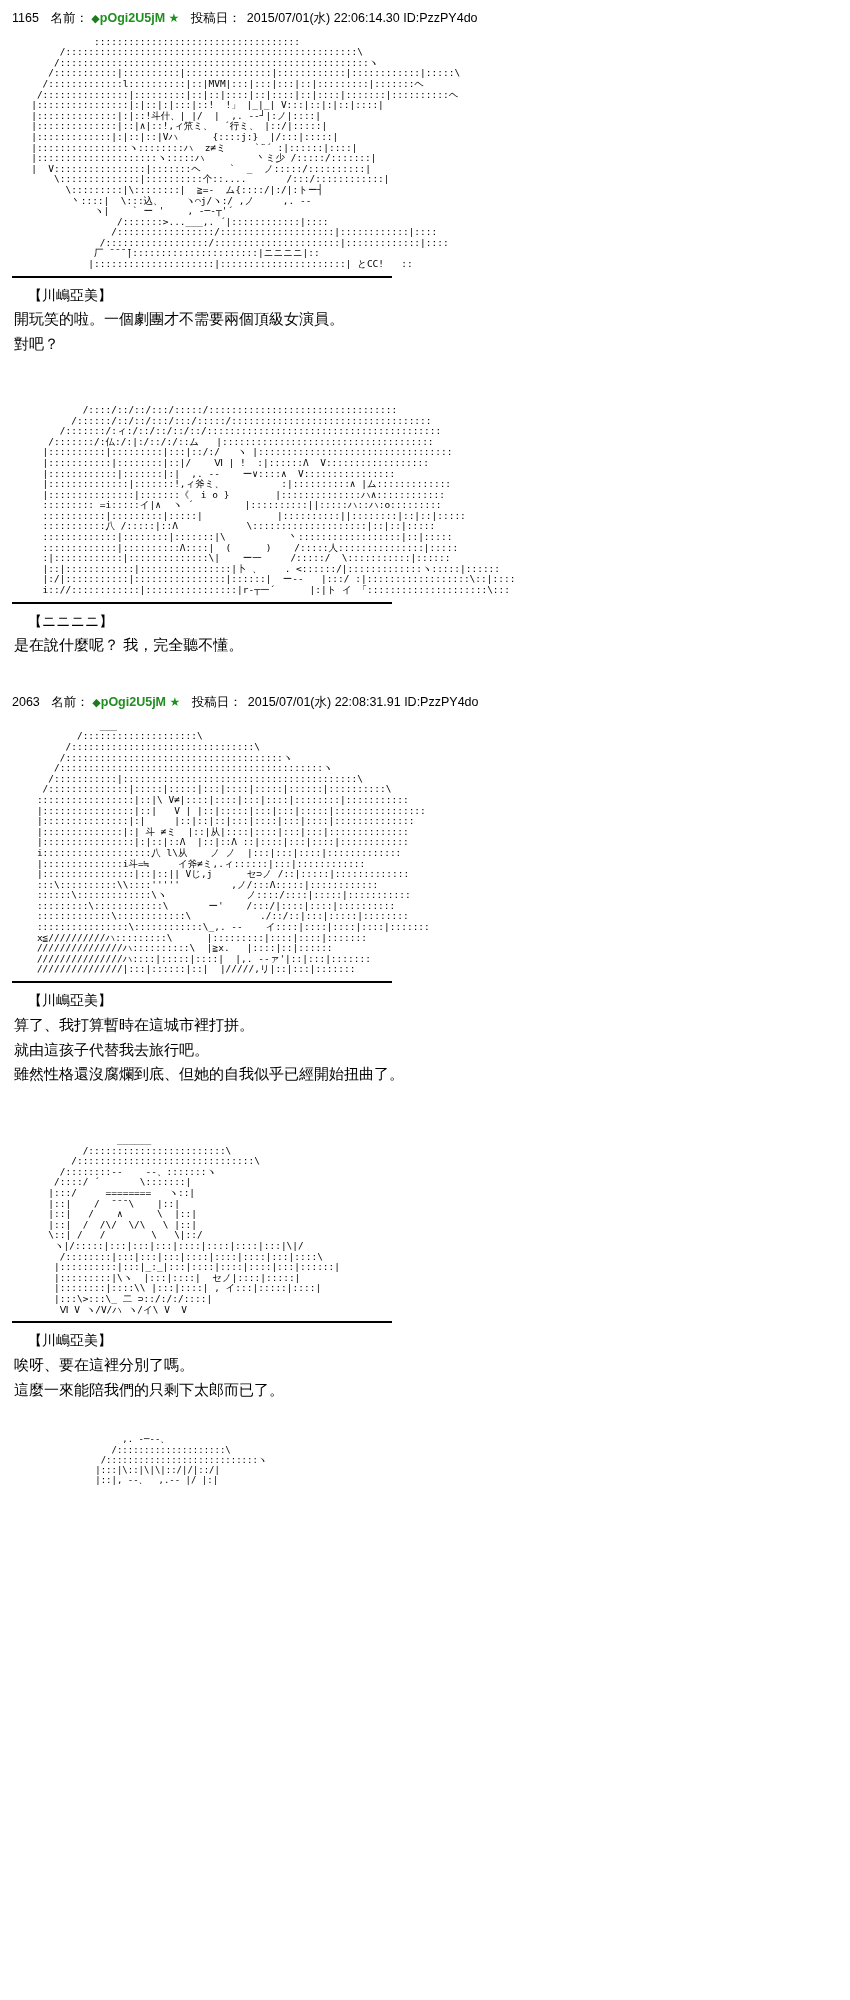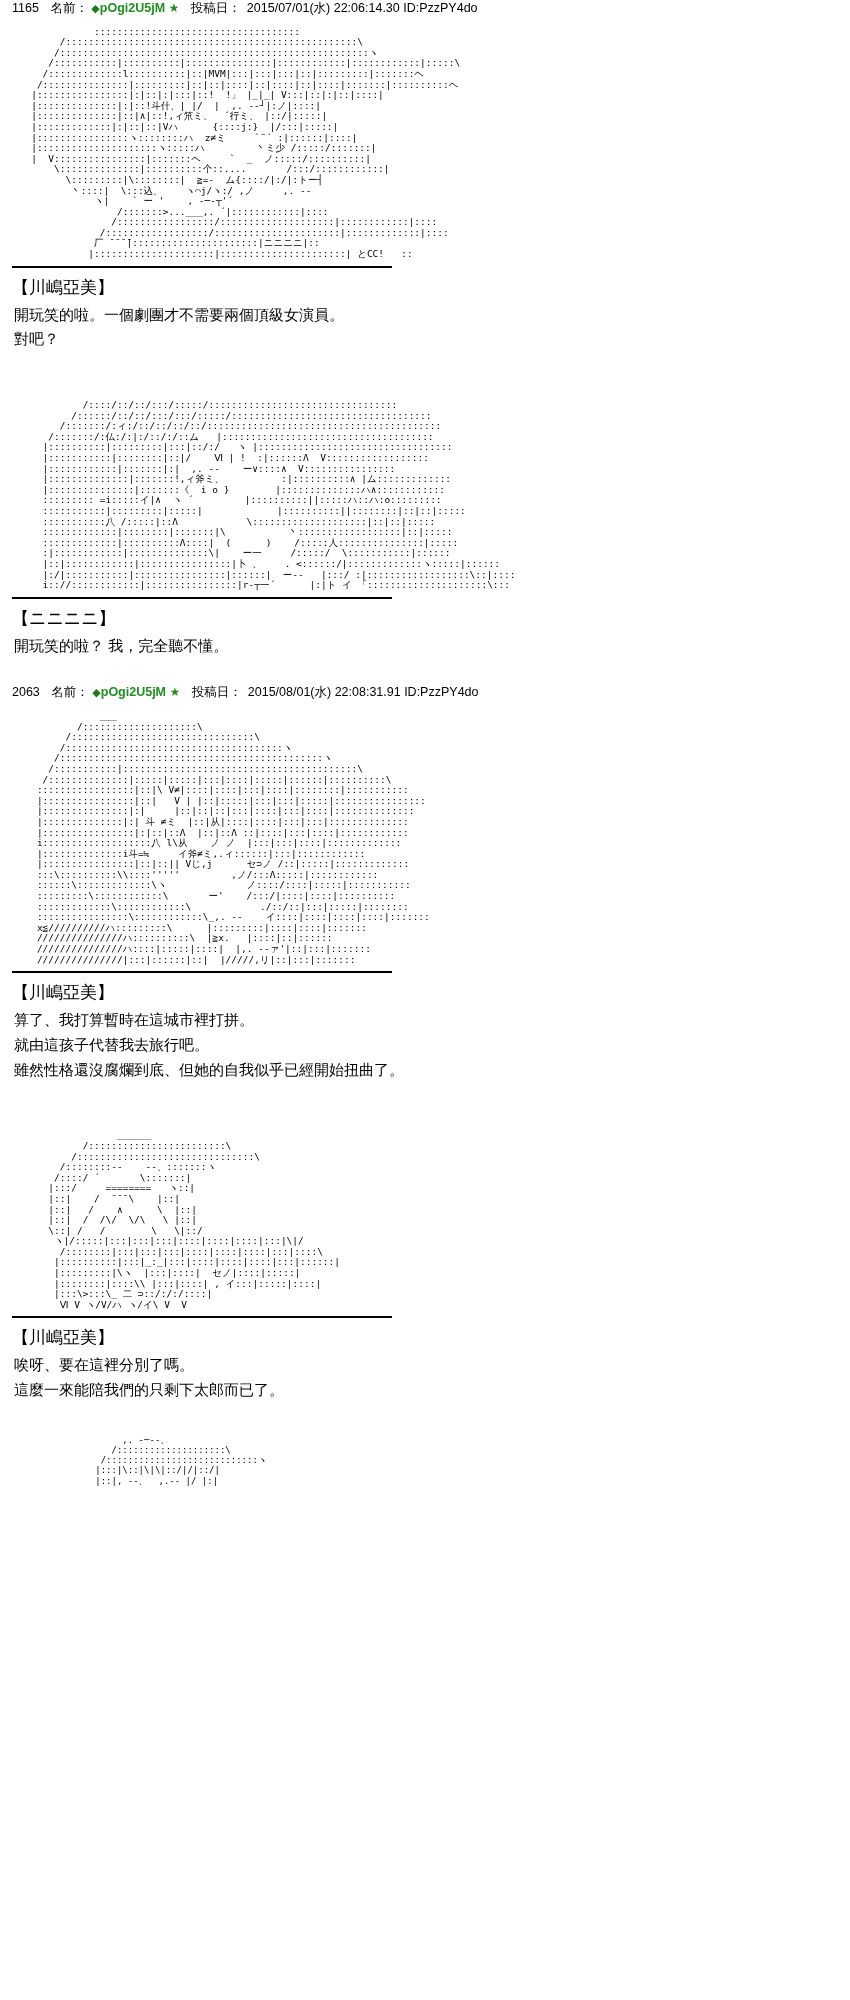--- a/index.html
+++ b/index.html
@@ -7,21 +7,21 @@
     width:850px;
     background:#ffffff;
     font-family:"Liberation Sans", sans-serif;
     color:#000000;
   }
   .page{width:850px;padding:0;margin:0;position:relative;}
 
   .post{padding:0 0 0 0;}
   .post-header{
     font-size:12.5px;
-    padding:0 0 4px 12px;
+    padding:10px 0 4px 12px;
     white-space:nowrap;
     line-height:1.3;
   }
   .post-header .num{color:#000;}
   .post-header .label{color:#000;margin-left:8px;}
   .post-header .diamond{color:#1f7a1f;font-size:11px;}
   .post-header .name{color:#1f8f1f;font-weight:bold;}
   .post-header .star{color:#1f8f1f;font-size:12px;}
   .post-header .date{color:#000;margin-left:6px;}
 
@@ -42,21 +42,21 @@
     border-top:2px solid #000;
     margin:4px 10px 6px 12px;
     width:380px;
   }
   .speech{
     font-size:15px;
     line-height:1.65;
     padding:0 0 8px 14px;
     white-space:pre-line;
   }
-  .speaker{font-size:17px;padding-left:12px;line-height:1.7;}
+  .speaker{font-size:14px;padding-left:28px;line-height:1.7;}
 
   .spacer-lg{height:34px;}
   .spacer-md{height:18px;}
 </style>
 </head>
 <body>
 
 <div class="page">
 
   <div class="post">
@@ -110,32 +110,32 @@
      :::::::::::|:::::::::|:::::|             |::::::::::||::::::::|::|::|:::::
      :::::::::::八 /:::::|::Λ            \::::::::::::::::::::|::|::|:::::
      :::::::::::::|::::::::|:::::::|\           丶::::::::::::::::::|::|:::::
      :::::::::::::|::::::::::Λ::::|  (      )    /:::::人:::::::::::::::|:::::
      :|::::::::::::|::::::::::::::\|    ー一     /:::::/  \:::::::::::|::::::
      |::|::::::::::::|::::::::::::::::|卜 、    . &lt;::::::/|:::::::::::::ヽ:::::|::::::
      |:/|:::::::::::|::::::::::::::::|::::::|  ー-‐   |:::/ :|::::::::::::::::::\::|::::
      i:://::::::::::::|::::::::::::::::|r-┬一´      |:|ト イ 「:::::::::::::::::::::\:::</div>
     <hr class="hr">
     <div class="speaker">【ニニニニ】</div>
-    <div class="speech"> 開玩笑的啦？ 我，完全聽不懂。</div>
+    <div class="speech"> 是在說什麼呢？ 我，完全聽不懂。</div>
   </div>
 
   <div class="spacer-md"></div>
 
   <div class="post">
     <div class="post-header">
       <span class="num">2063</span>
       <span class="label">名前：</span>
       <span class="diamond">◆</span><span class="name">pOgi2U5jM</span>
       <span class="star">★</span>
-      <span class="label">投稿日：</span><span class="date">2015/08/01(水) 22:08:31.91 ID:PzzPY4do</span>
+      <span class="label">投稿日：</span><span class="date">2015/07/01(水) 22:08:31.91 ID:PzzPY4do</span>
     </div>
 
     <div class="aa">               ___
            /::::::::::::::::::::\
          /::::::::::::::::::::::::::::::::\
         /::::::::::::::::::::::::::::::::::::::ヽ
        /::::::::::::::::::::::::::::::::::::::::::::::ヽ
       /:::::::::::|:::::::::::::::::::::::::::::::::::::::::\
      /::::::::::::::|:::::|:::::|:::|::::|:::::|::::::|::::::::::\
     :::::::::::::::::|::|\ V≠|::::|::::|:::|::::|::::::::|:::::::::::

